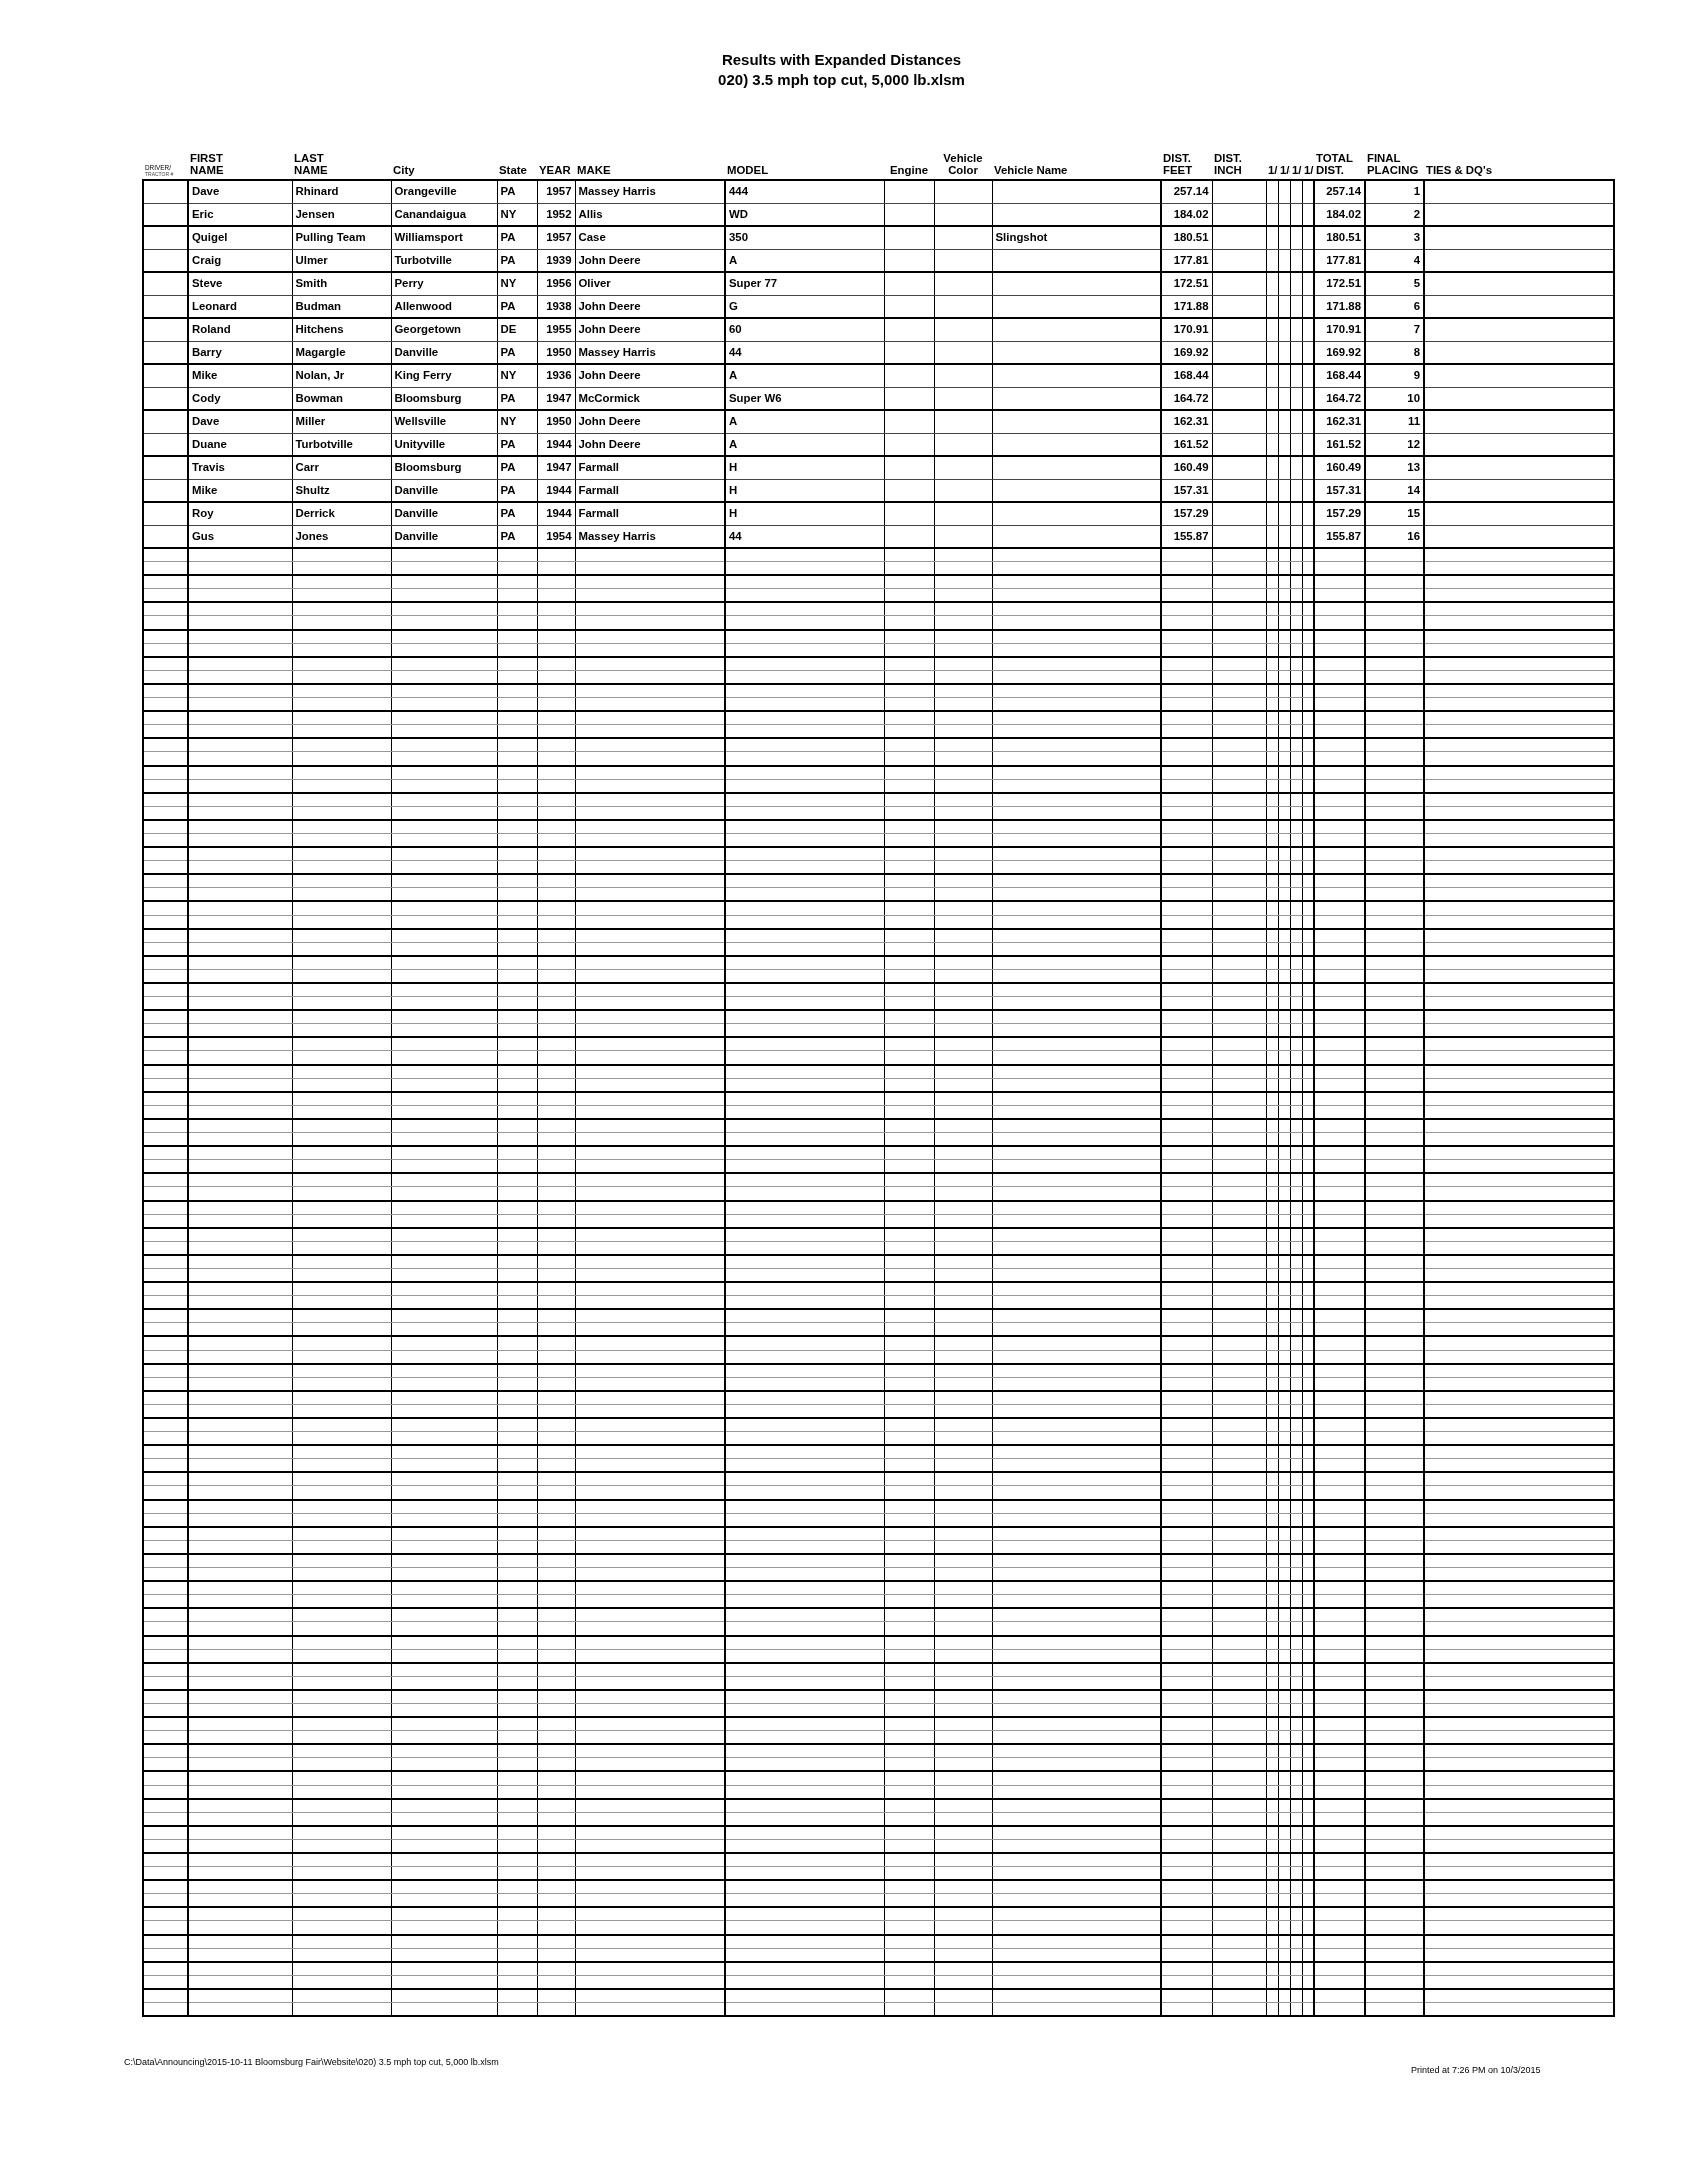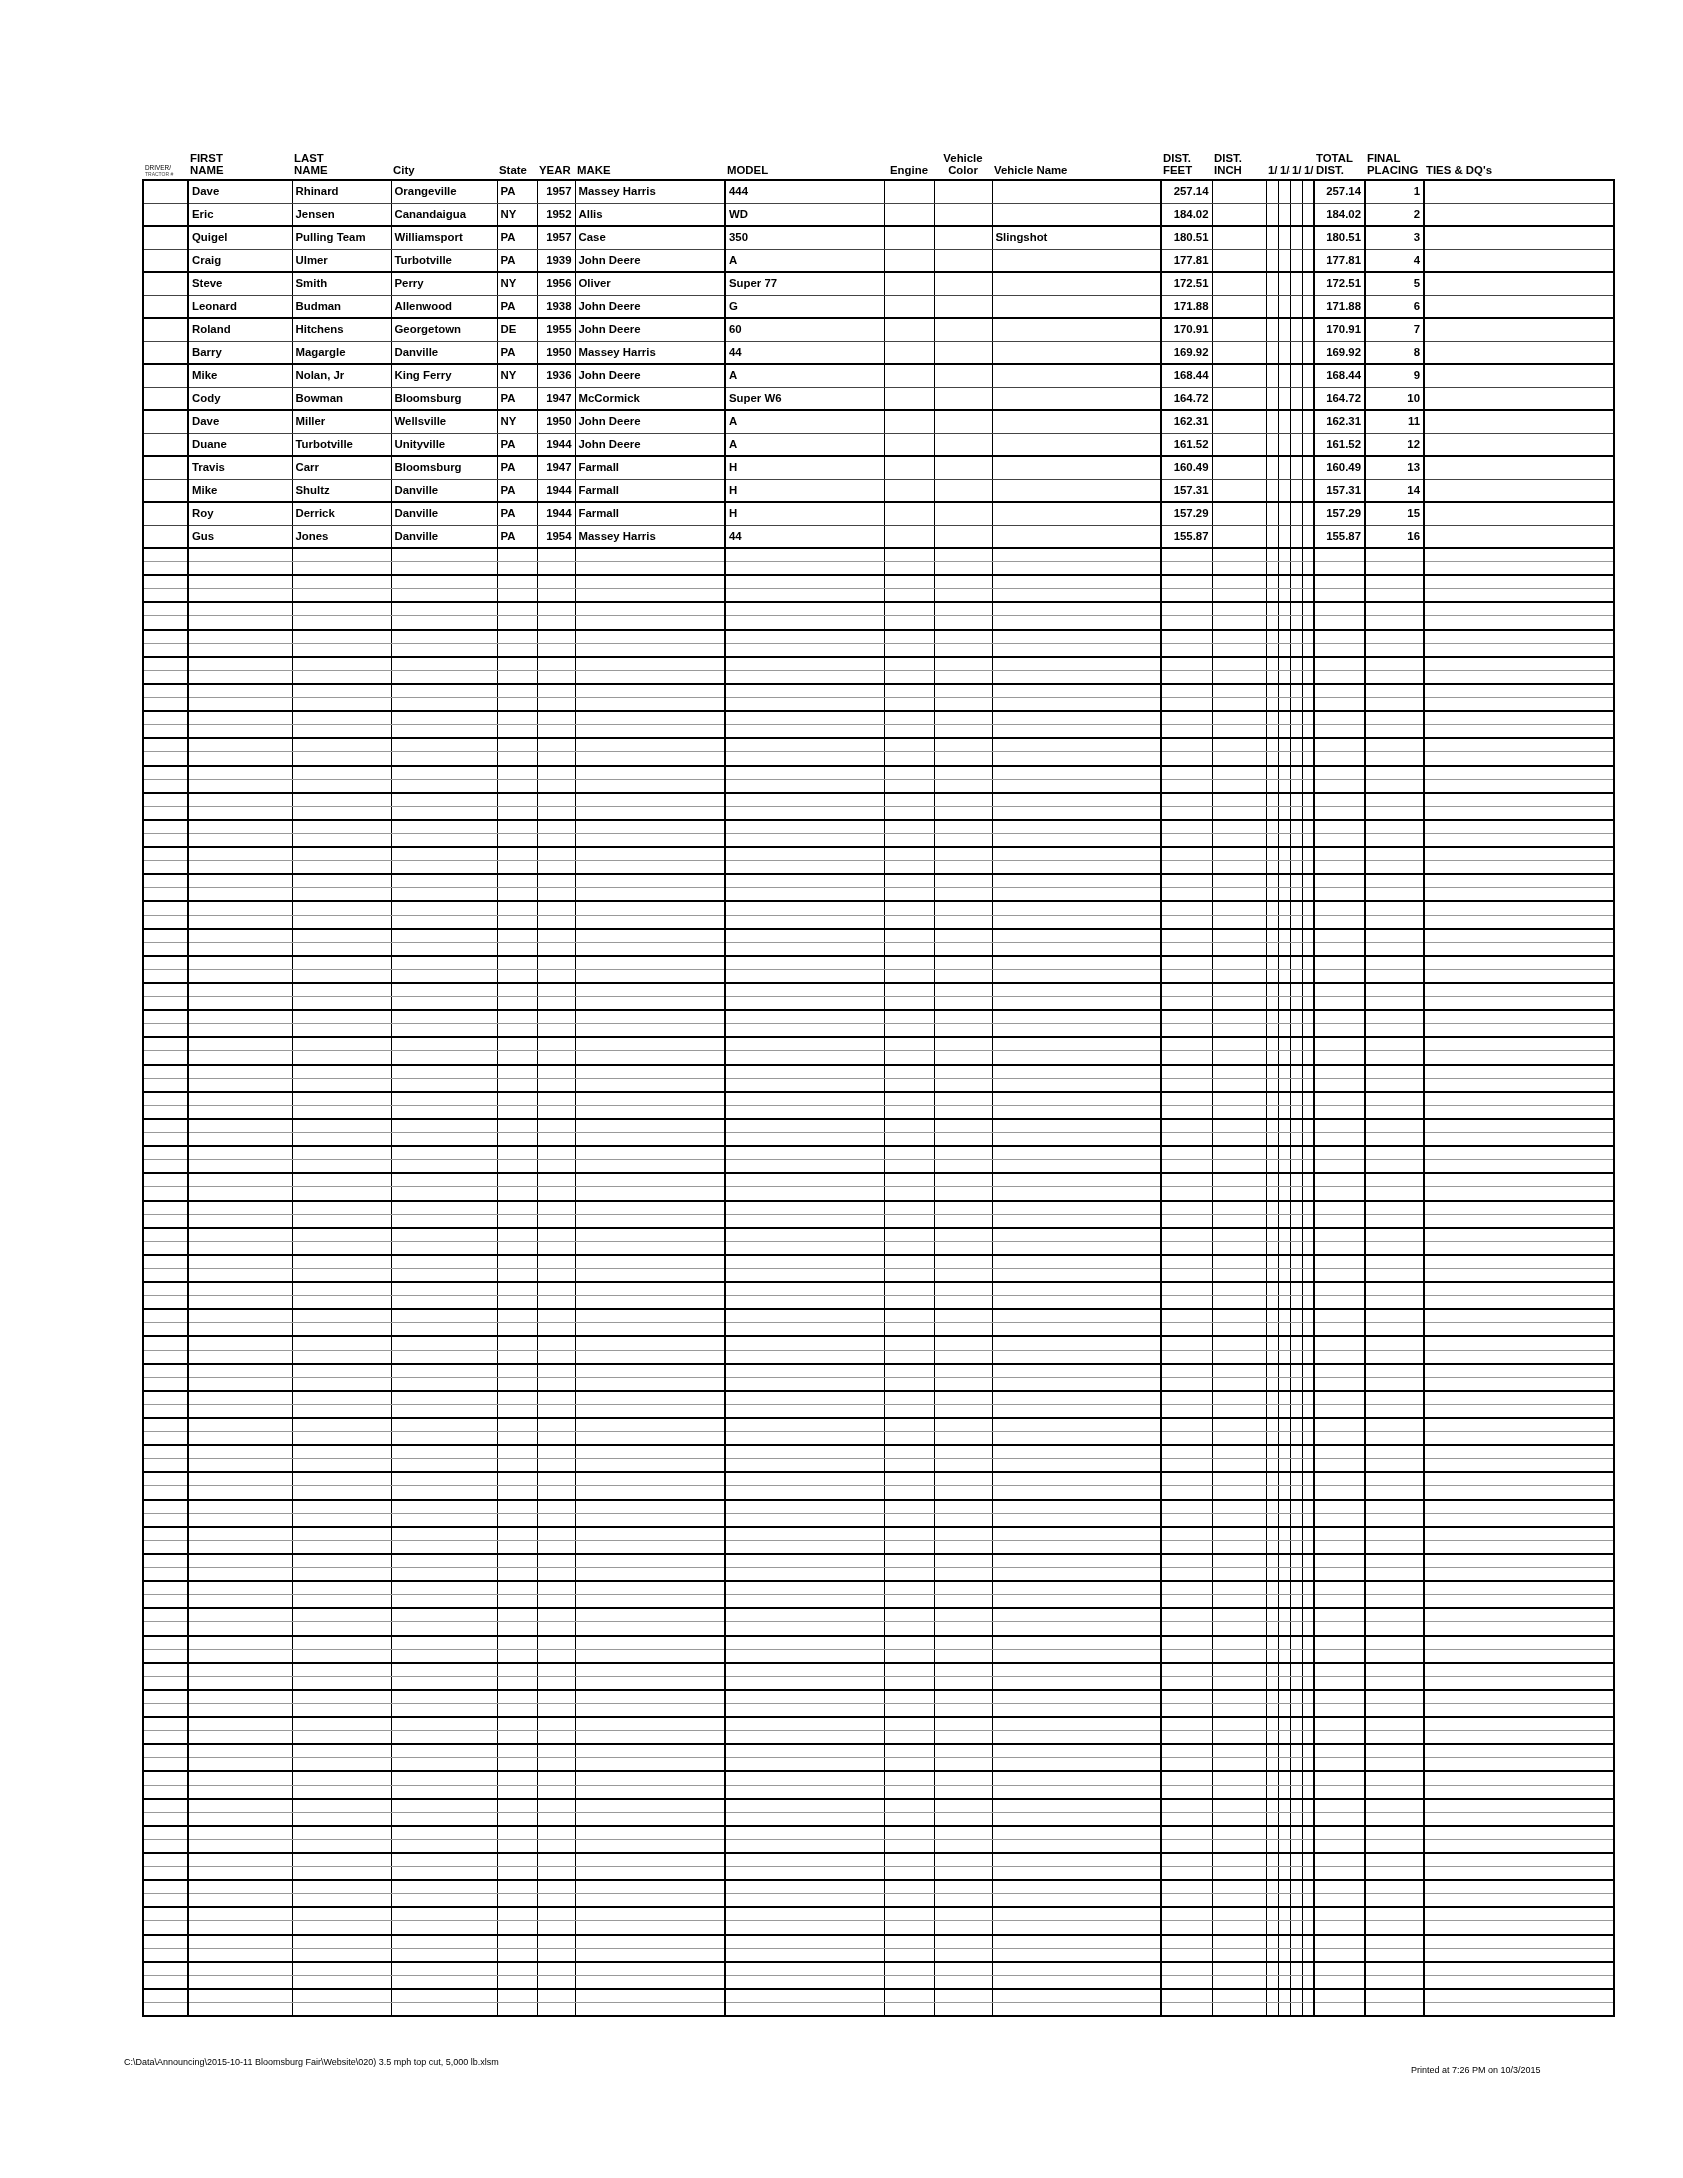--- a/index.html
+++ b/index.html
@@ -52,20 +52,22 @@
   .footer{
     position:absolute;font-size:9px;font-weight:normal;color:#000;
   }
   .footer.left{left:124px;top:2057px;}
   .footer.right{left:1411px;top:2065px;}
 </style>
 </head>
 <body>
 
 <div class="title-block">
+  <div>Results with Expanded Distances</div>
+  <div>020) 3.5 mph top cut, 5,000 lb.xlsm</div>
 </div>
 
 <div class="sheet">
   <table class="grid">
     <colgroup>
       <col style="width:45px">
         <col style="width:104px">
         <col style="width:99px">
       <col style="width:106px">
         <col style="width:40px">

